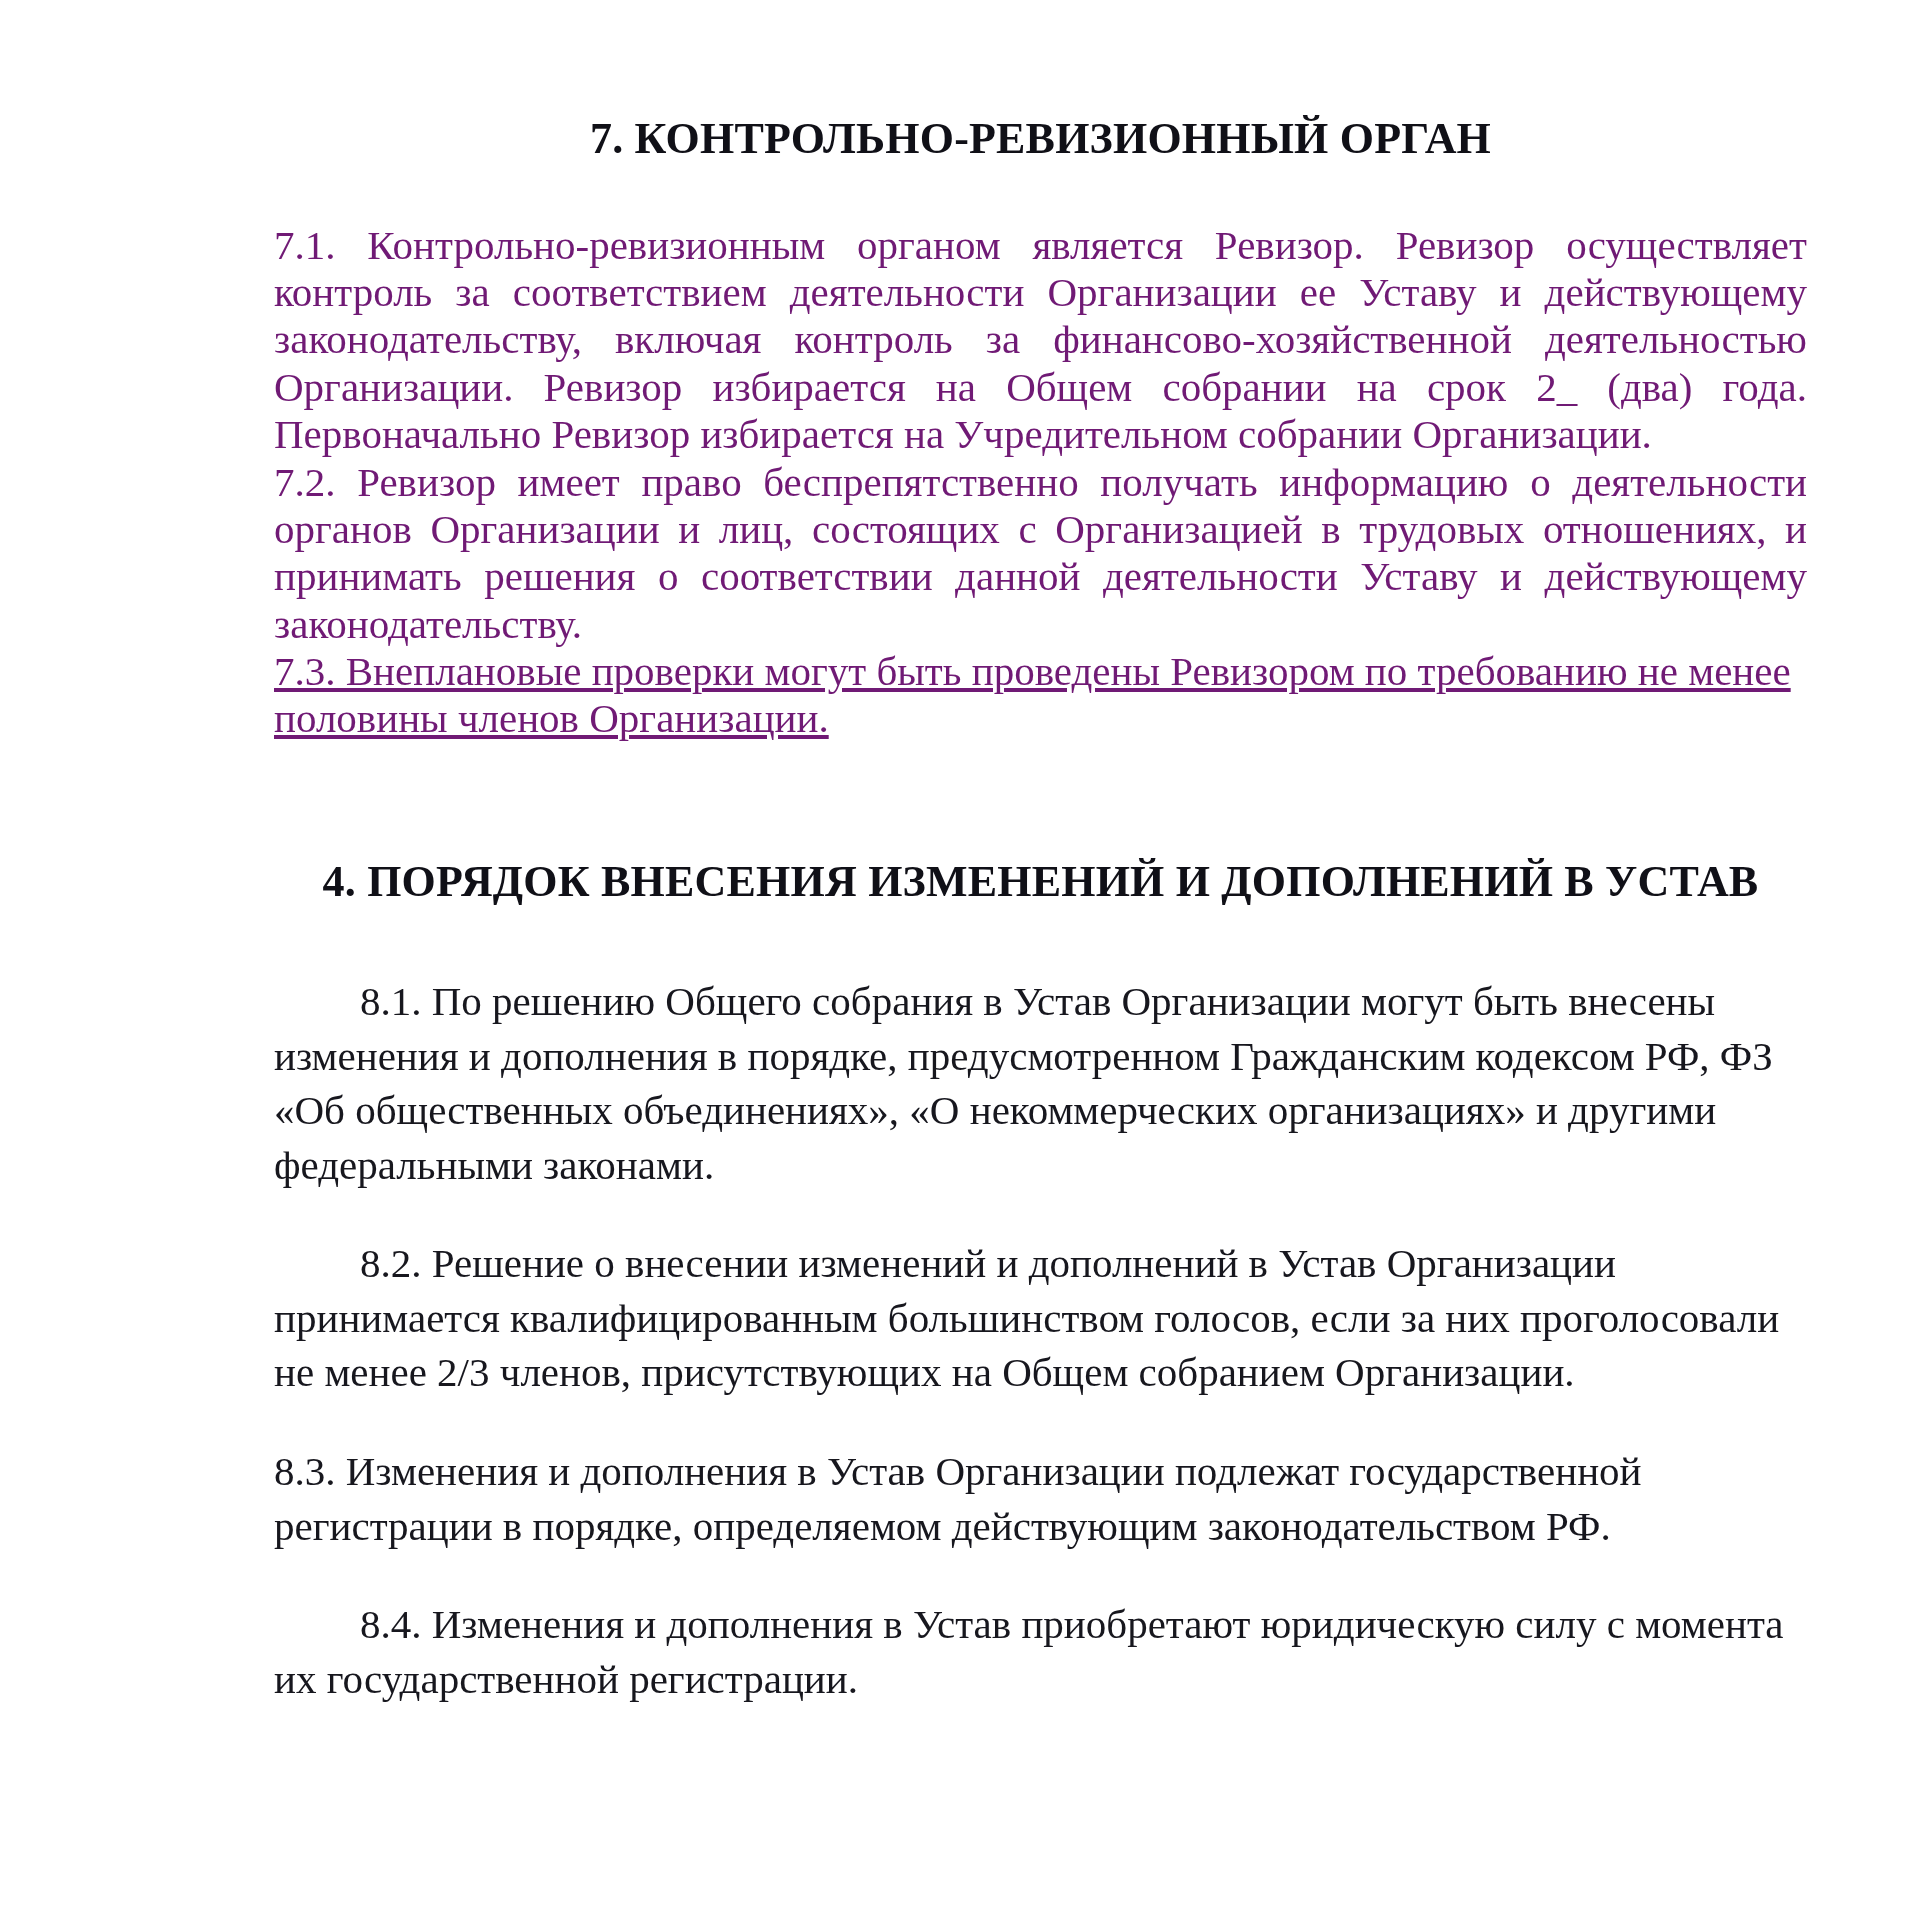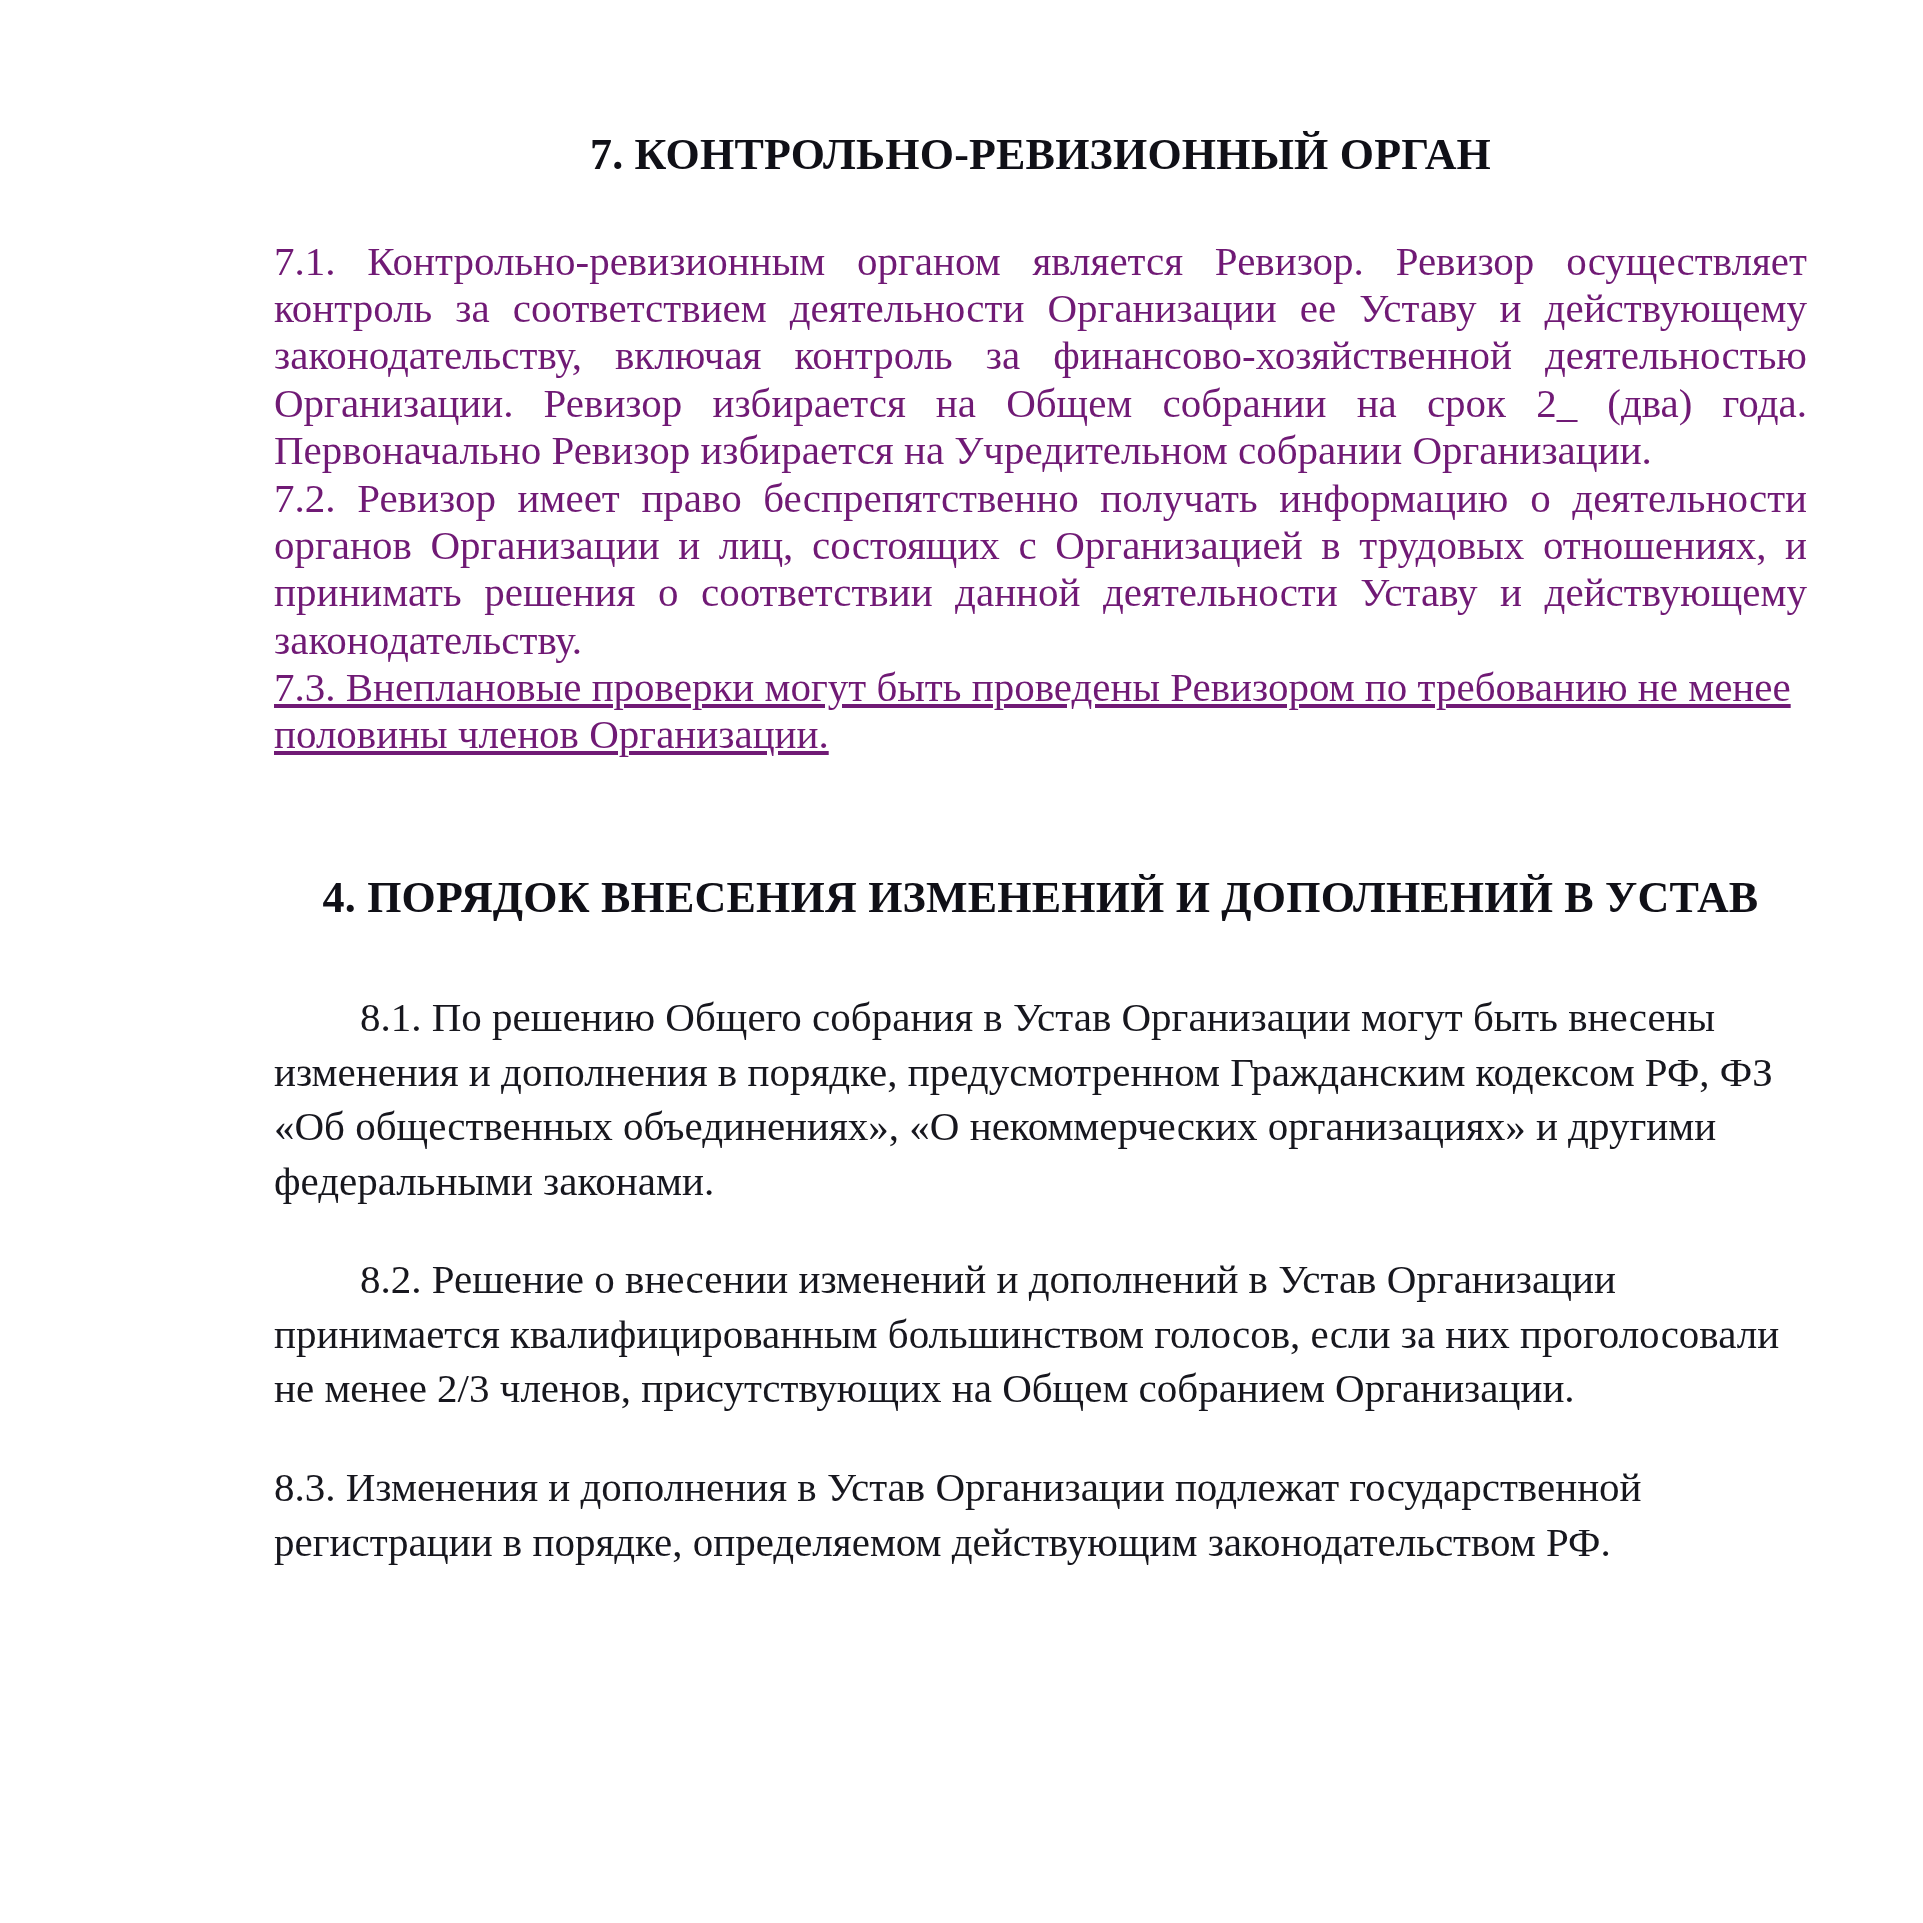--- a/index.html
+++ b/index.html
@@ -16,21 +16,21 @@
     background: #ffffff;
     overflow: hidden;
     box-sizing: border-box;
     font-family: "Liberation Serif", "DejaVu Serif", serif;
     color: #13131a;
   }
 
   .content {
     position: absolute;
     left: 274px;
-    top: 16px;
+    top: 0;
     width: 1533px;
   }
 
   
   .heading {
     font-weight: bold;
     text-align: center;
     font-size: 44px;
     line-height: 1.20;
     letter-spacing: 0.2px;
@@ -109,16 +109,17 @@
     <div class="spacer-7-8"></div>
 
     <h1 class="heading heading-8">4. ПОРЯДОК ВНЕСЕНИЯ ИЗМЕНЕНИЙ И ДОПОЛНЕНИЙ В УСТАВ</h1>
 
     <p class="sec8 sec8-indent sec8-first">8.1. По решению Общего собрания  в Устав Организации могут быть внесены изменения и дополнения в порядке, предусмотренном Гражданским кодексом РФ, ФЗ «Об общественных объединениях», «О некоммерческих организациях» и другими федеральными законами.</p>
 
     <p class="sec8 sec8-indent">8.2. Решение о внесении изменений и дополнений в Устав Организации принимается квалифицированным большинством голосов, если за них проголосовали не менее 2/3 членов, присутствующих на Общем собранием Организации.</p>
 
     <p class="sec8 sec8-noindent">8.3. Изменения и дополнения в Устав Организации подлежат государственной регистрации в порядке, определяемом действующим законодательством РФ.</p>
 
+    <p class="sec8 sec8-indent">8.4. Изменения и дополнения в Устав приобретают юридическую силу с момента их государственной регистрации.</p>
 
   </div>
 </div>
 
 
 </body></html>

